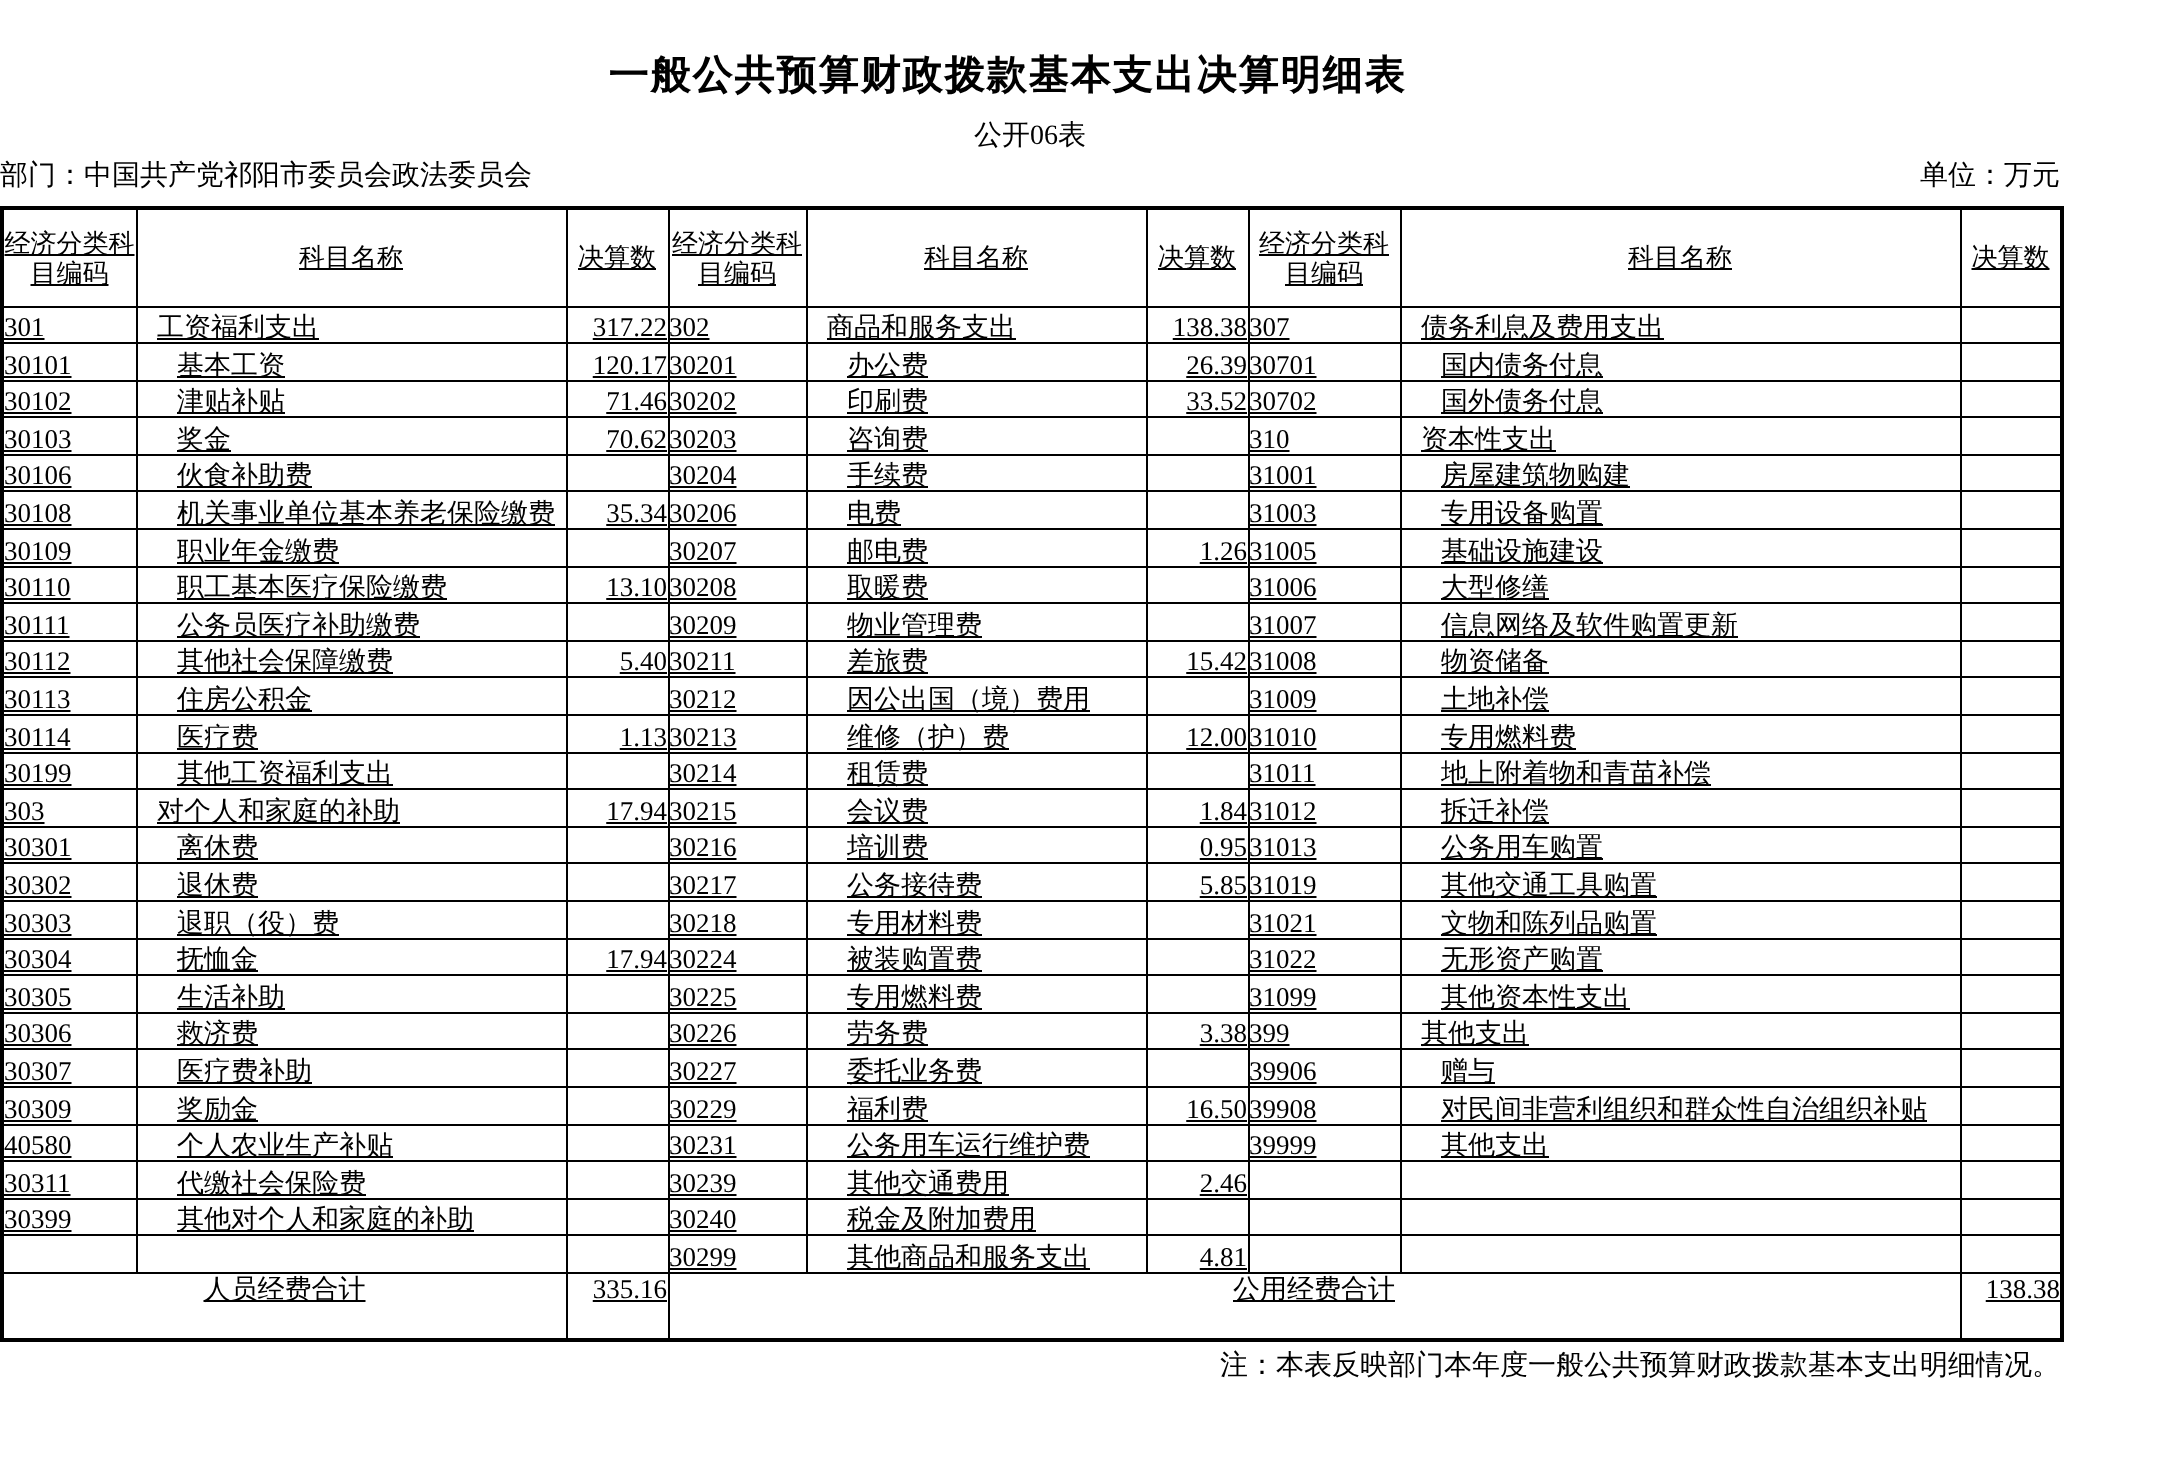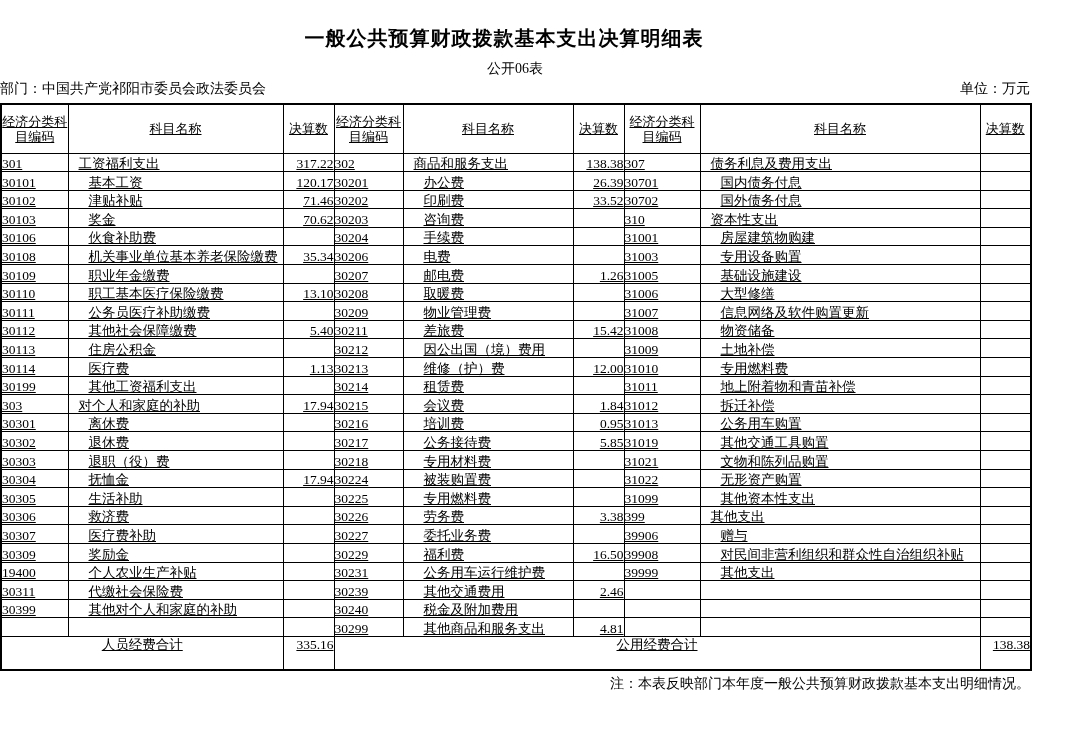--- a/index.html
+++ b/index.html
@@ -329,21 +329,21 @@
           <td class="name lvl1">奖励金</td>
           <td class="val"></td>
           <td class="code">30229</td>
           <td class="name lvl1">福利费</td>
           <td class="val">16.50</td>
           <td class="code">39908</td>
           <td class="name lvl1">对民间非营利组织和群众性自治组织补贴</td>
           <td class="val"></td>
         </tr>
         <tr>
-          <td class="code">19400</td>
+          <td class="code">40580</td>
           <td class="name lvl1">个人农业生产补贴</td>
           <td class="val"></td>
           <td class="code">30231</td>
           <td class="name lvl1">公务用车运行维护费</td>
           <td class="val"></td>
           <td class="code">39999</td>
           <td class="name lvl1">其他支出</td>
           <td class="val"></td>
         </tr>
         <tr>

